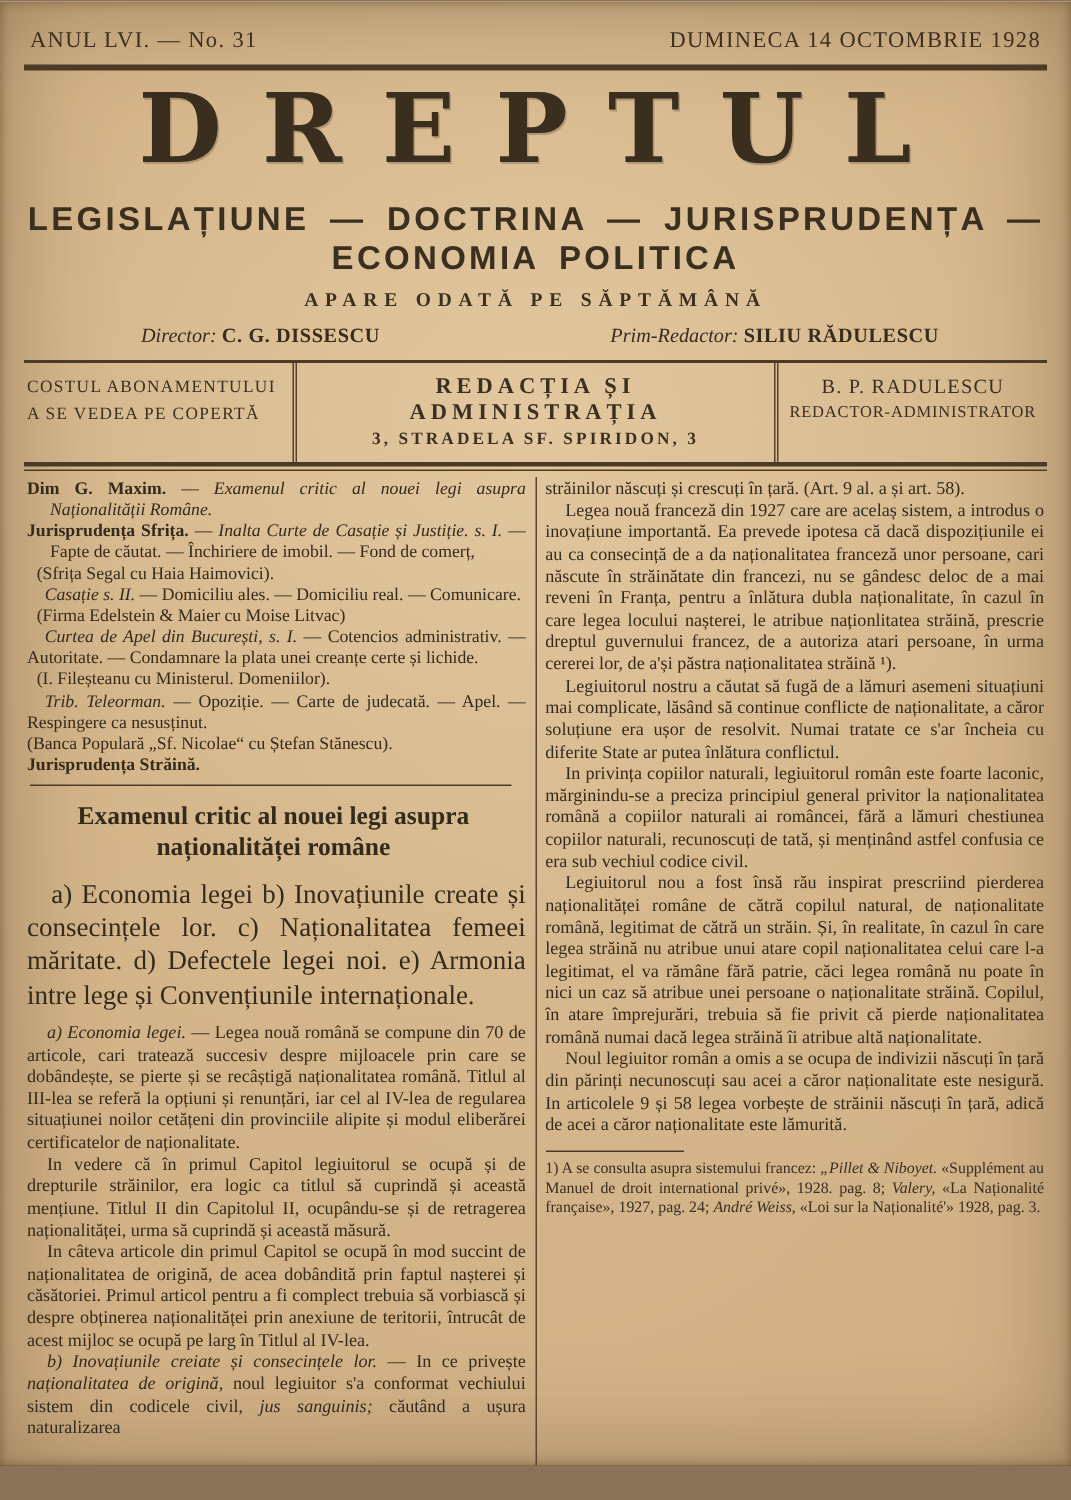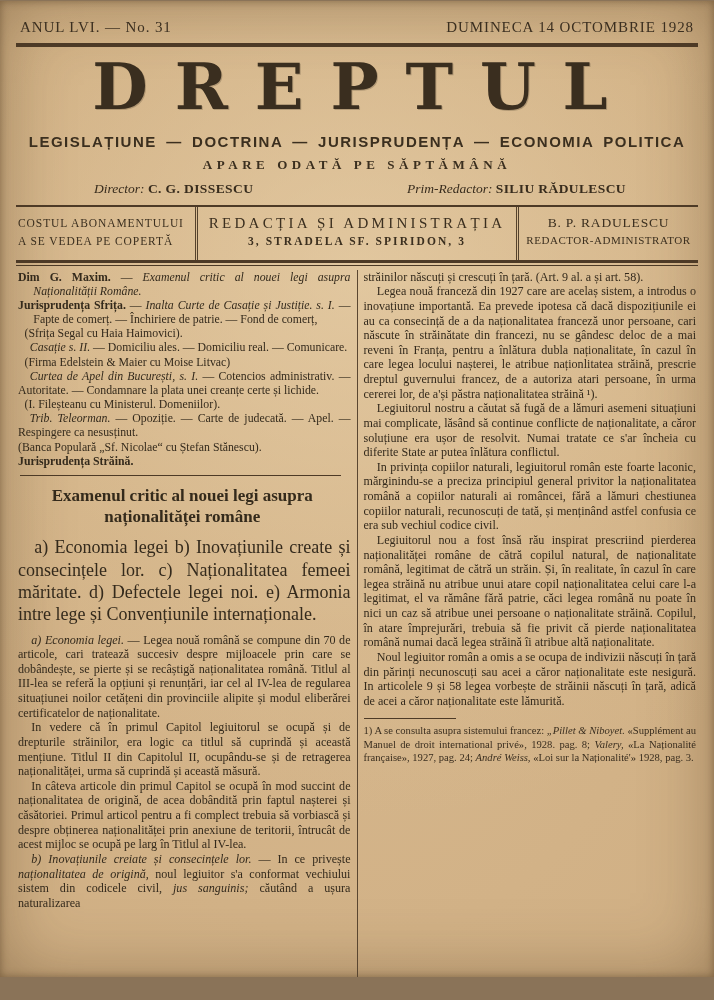--- a/index.html
+++ b/index.html
@@ -16,33 +16,33 @@
   .inner { padding:14px 16px 0 16px; }
 
   
   .topbar { display:flex; justify-content:space-between; align-items:baseline;
     font-size:15px; letter-spacing:.06em; color:#3b2f20; padding:4px 4px 0 4px; }
   .rule-heavy { border-top:4px solid #4d3a26; margin-top:7px; }
   .masthead { text-align:center; font-family:"DejaVu Serif", serif; font-weight:bold;
     font-size:64px; letter-spacing:.42em; margin-left:.2em; color:#3a2e1f; margin-top:8px; line-height:1.0;
     text-shadow: 1px 1px 0 rgba(58,46,31,.25); }
   .subtitle { text-align:center; font-family:"Liberation Sans", sans-serif; font-weight:bold;
-    font-size:15px; letter-spacing:.1em; word-spacing:.25em; color:#3b2f1f; margin-top:14px; }
+    font-size:22px; letter-spacing:.1em; word-spacing:.25em; color:#3b2f1f; margin-top:14px; }
   .frequency { text-align:center; font-weight:bold; font-size:13px; letter-spacing:.35em; color:#3b2f1f; margin-top:7px; }
   .director-row { display:flex; justify-content:space-between; padding:0 72px 0 78px; margin-top:8px; font-size:13.5px; color:#382c1d;gap:38px; }
   .director-row .lbl { font-style:italic; }
   .director-row .nm { font-weight:bold; letter-spacing:.03em; }
   .rule-med { border-top:2px solid #4d3a26; margin-top:8px; }
 
   .info-band { display:grid; grid-template-columns:182px 1fr 182px; }
   .info-cell { padding:8px 6px 9px 6px; text-align:center; color:#3b2f1f; }
   .info-cell.c1 { border-right:3px double #55422c; text-align:left; padding-left:2px; }
   .info-cell.c3 { border-left:3px double #55422c; }
   .info-l1-s { font-size:11.5px; letter-spacing:.08em; line-height:1.55; }
-  .info-c .l1 { font-weight:normal; font-size:15px; letter-spacing:.22em; }
+  .info-c .l1 { font-weight:bold; font-size:15px; letter-spacing:.22em; }
   .info-c .l2 { font-weight:bold; font-size:11.5px; letter-spacing:.18em; margin-top:3px; }
   .info-r .l1 { font-size:13.5px; letter-spacing:.06em; }
   .info-r .l2 { font-size:11px; letter-spacing:.05em; margin-top:3px; }
   .rule-double { height:6px; border-top:3px solid #4d3a26; border-bottom:1px solid #4d3a26; }
 
   
   .columns { display:grid; grid-template-columns:1fr 13px 1fr; padding:4px 2px 0 2px; }
   .col-divider { position:relative; }
   .col-divider::before { content:""; position:absolute; left:6px; top:0; bottom:-300px; width:1px; background:#5a4630; }
   .col { font-size:12.1px; line-height:1.21; text-align:justify; color:#342a1c; }
@@ -116,21 +116,21 @@
       </div>
     </div>
 
     <div class="rule-double"></div>
 
     <div class="columns">
 
       <section class="col">
         <div class="toc" id="toc">
             <p class="toc-item hang"><span class="bd">Dim G. Maxim.</span><span> — </span><span class="it">Examenul critic al nouei legi asupra Naționalității Române.</span></p>
-            <p class="toc-item hang"><span class="bd">Jurisprudența Sfrița.</span><span> — </span><span class="it">Inalta Curte de Casație și Justiție. s. I.</span><span> — Fapte de comerț. — Închiriere de patrie. — Fond de comerț,</span></p>
+            <p class="toc-item hang"><span class="bd">Jurisprudența Sfrița.</span><span> — </span><span class="it">Inalta Curte de Casație și Justiție. s. I.</span><span> — Fapte de căutat. — Închiriere de imobil. — Fond de comerț,</span></p>
             <p class="toc-item paren"><span>(Sfrița Segal cu Haia Haimovici).</span></p>
             <p class="toc-item first"><span class="it">Casație s. II.</span><span> — Domiciliu ales. — Domiciliu real. — Comunicare.</span></p>
             <p class="toc-item paren"><span>(Firma Edelstein &amp; Maier cu Moise Litvac)</span></p>
             <p class="toc-item first"><span class="it">Curtea de Apel din București, s. I.</span><span> — Cotencios administrativ. — Autoritate. — Condamnare la plata unei creanțe certe și lichide.</span></p>
             <p class="toc-item paren"><span>(I. Fileșteanu cu Ministerul. Domeniilor).</span></p>
             <p class="toc-item first"><span class="it">Trib. Teleorman.</span><span> — Opoziție. — Carte de judecată. — Apel. — Respingere ca nesusținut.</span></p>
             <p class="toc-item flush"><span>(Banca Populară „Sf. Nicolae“ cu Ștefan Stănescu).</span></p>
             <p class="toc-item flush"><span class="bd">Jurisprudența Străină.</span></p>
           </div>
         <div class="toc-rule"></div>

